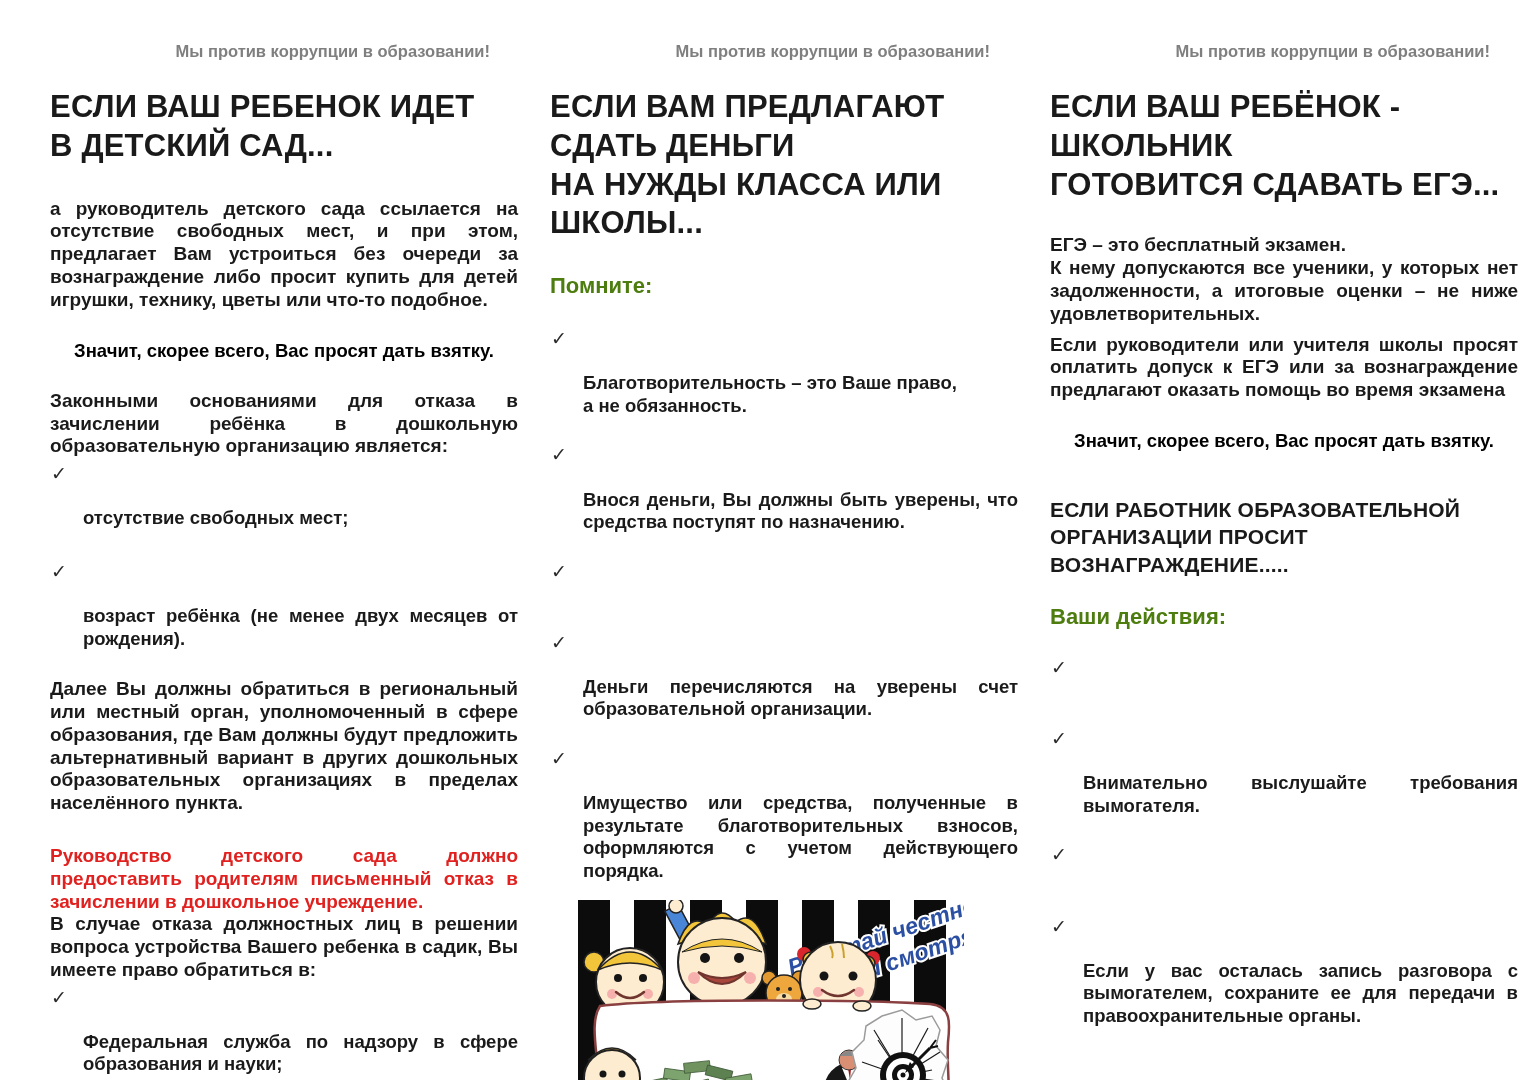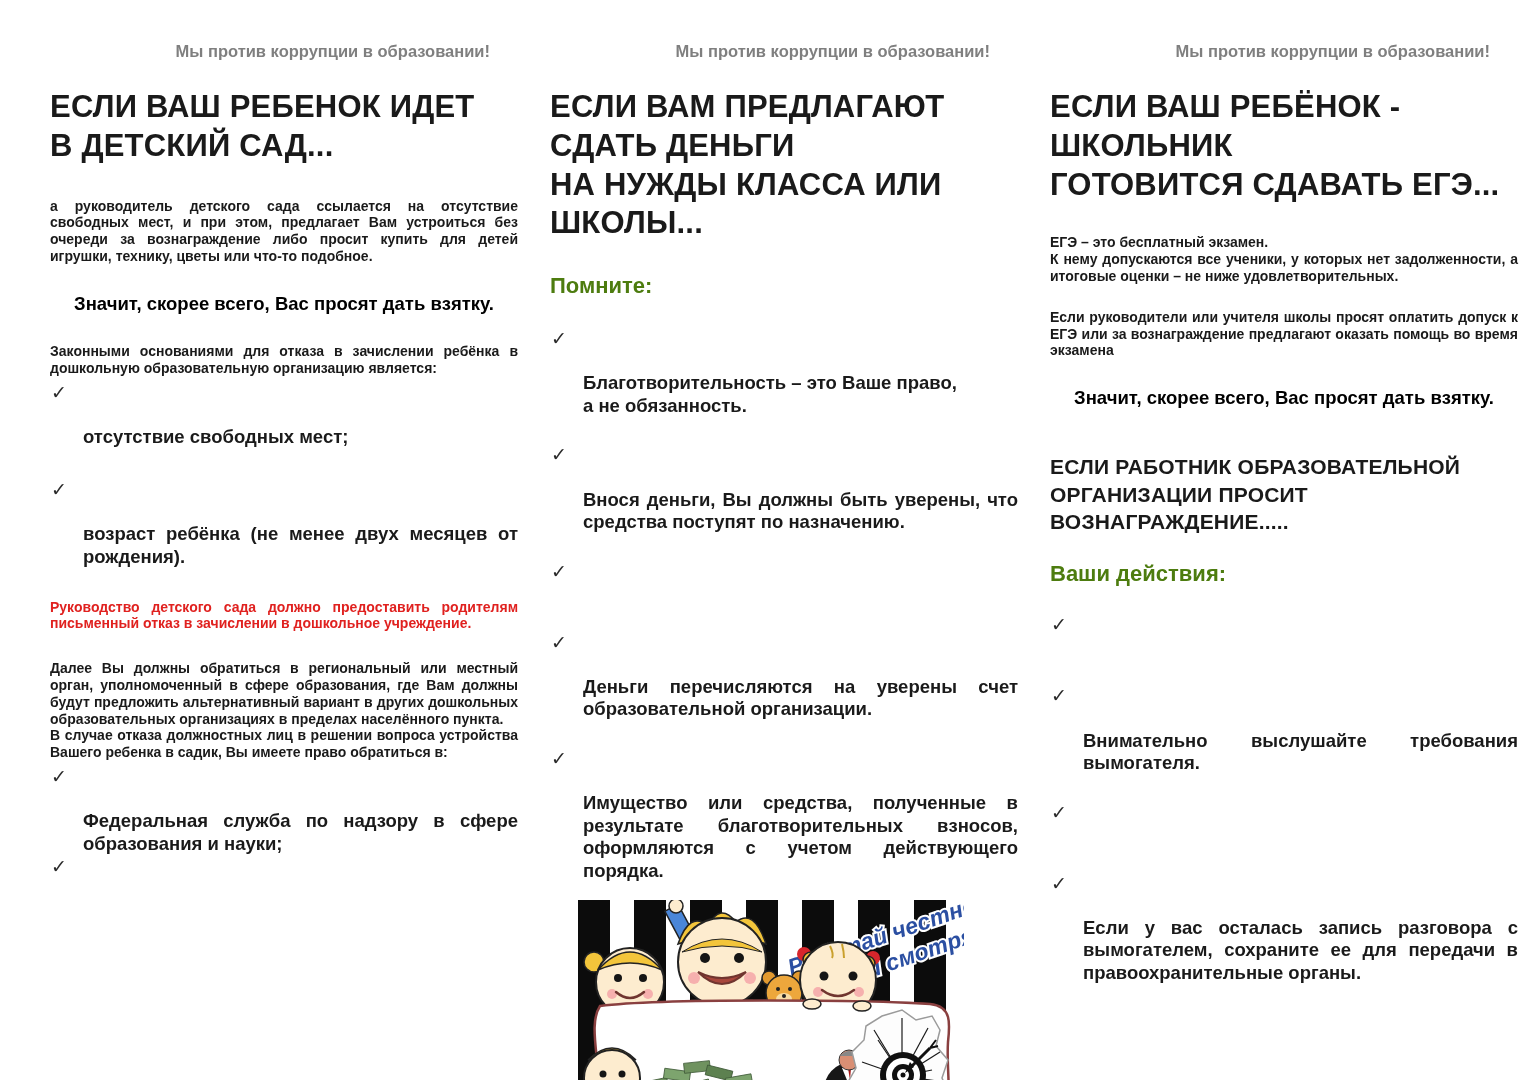--- a/index.html
+++ b/index.html
@@ -6,28 +6,28 @@
   body{
     width:1527px;height:1080px;overflow:hidden;background:#ffffff;
     font-family:"Liberation Sans",sans-serif;font-weight:700;color:#1a1a1a;
   }
   .page{display:flex;gap:32px;padding:42px 14px 0 50px;box-sizing:border-box;}
   .col{width:468px;flex:0 0 468px;}
   .brand{color:#7f7f7f;font-size:16.5px;text-align:right;padding-right:28px;line-height:1.1;}
   .title{font-size:31px;line-height:1.25;margin:28px 0 0 0;white-space:pre-line;letter-spacing:.2px;}
   .title2{font-size:21px;line-height:1.3;margin:44px 0 0 0;white-space:pre-line;letter-spacing:.2px;}
   p{margin:0;}
-  .body-text{font-size:14px;line-height:1.2;text-align:justify;white-space:pre-line;}
+  .body-text{font-size:19px;line-height:1.2;text-align:justify;white-space:pre-line;}
   .red-text{color:#e0211f;}
   .callout{color:#000000;font-size:18.5px;text-align:center;line-height:1.2;}
   .label-red{color:#4d7c0f;font-size:22px;}
   .bullet{position:relative;padding-left:33px;font-size:18.5px;line-height:1.22;text-align:justify;white-space:pre-line;}
   .check{position:absolute;left:1px;top:0;font-weight:400;font-size:19px;color:#2b2b2b;}
   .mt4{margin-top:4px;}
-  .mt24{margin-top:24px;}
+  .mt24{margin-top:8px;}
   .mt26{margin-top:26px;}
   .mt28{margin-top:28px;}
   .mt30{margin-top:30px;}
   .mt32{margin-top:32px;}
   .illustration{margin:18px 0 0 22px;display:block;}
   .slogan{font-family:"Liberation Sans",sans-serif;font-weight:700;font-style:italic;
           fill:#2b4fa2;stroke:#ffffff;stroke-width:4px;paint-order:stroke;font-size:23px;}
 </style>
 </head>
 <body>
@@ -44,22 +44,22 @@
     <div>
       <div class="bullet mt4">
         <span class="check">✓</span>
         <span>отсутствие свободных мест;</span>
       </div>
       <div class="bullet mt30">
         <span class="check">✓</span>
         <span>возраст ребёнка (не менее двух месяцев от рождения).</span>
       </div>
     </div>
+    <p class="body-text mt28">Далее Вы должны обратиться в региональный или местный орган, уполномоченный в сфере образования, где Вам должны будут предложить альтернативный вариант в других дошкольных образовательных организациях в пределах населённого пункта.</p>
     <p class="body-text red-text mt30">Руководство детского сада должно предоставить родителям письменный отказ в зачислении в дошкольное учреждение.</p>
-    <p class="body-text mt28">Далее Вы должны обратиться в региональный или местный орган, уполномоченный в сфере образования, где Вам должны будут предложить альтернативный вариант в других дошкольных образовательных организациях в пределах населённого пункта.</p>
     <p class="body-text">В случае отказа должностных лиц в решении вопроса устройства Вашего ребенка в садик, Вы имеете право обратиться в:</p>
     <div>
       <div class="bullet mt4">
         <span class="check">✓</span>
         <span>Федеральная служба по надзору в сфере образования и науки;</span>
       </div>
       <div class="bullet">
         <span class="check">✓</span>
         
       </div>

